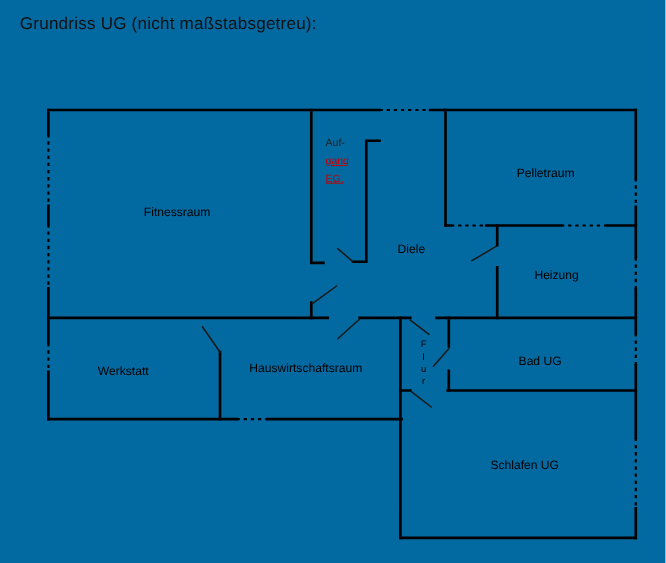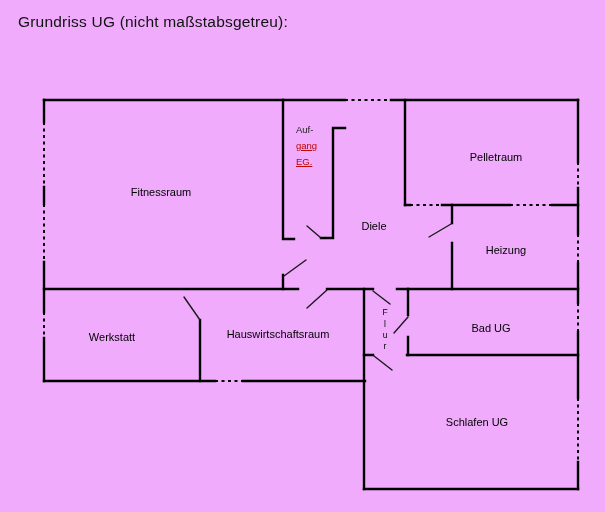--- a/index.html
+++ b/index.html
@@ -1,16 +1,16 @@
 <!DOCTYPE html>
 <html><head>
 <meta charset="utf-8">
 <style>
   html,body{margin:0;padding:0;background:#ffffff;}
-  #page{position:relative;width:605px;height:512px;background:#f0abfc;overflow:hidden;
+  #page{position:relative;width:605px;height:512px;background:#0369a1;overflow:hidden;
         font-family:"Liberation Sans", sans-serif;}
   #plan-title{position:absolute;left:18px;top:13px;font-size:15.5px;color:#111;
         letter-spacing:.2px;white-space:nowrap;}
   svg{position:absolute;left:0;top:0;}
   .wall{stroke:#000;stroke-width:2.4;fill:none;stroke-linecap:square;}
   .win{stroke:#000;stroke-width:2;fill:none;stroke-dasharray:3 3.5;stroke-linecap:butt;}
   .leaf{stroke:#1a1a1a;stroke-width:1.4;fill:none;stroke-linecap:round;}
   .lbl{font-family:"Liberation Sans", sans-serif;font-size:11px;fill:#000;text-anchor:middle;}
   .lbl-s{font-family:"Liberation Sans", sans-serif;font-size:9.5px;fill:#222;text-anchor:start;}
   .lbl-red{font-family:"Liberation Sans", sans-serif;font-size:9.5px;fill:#c00000;

